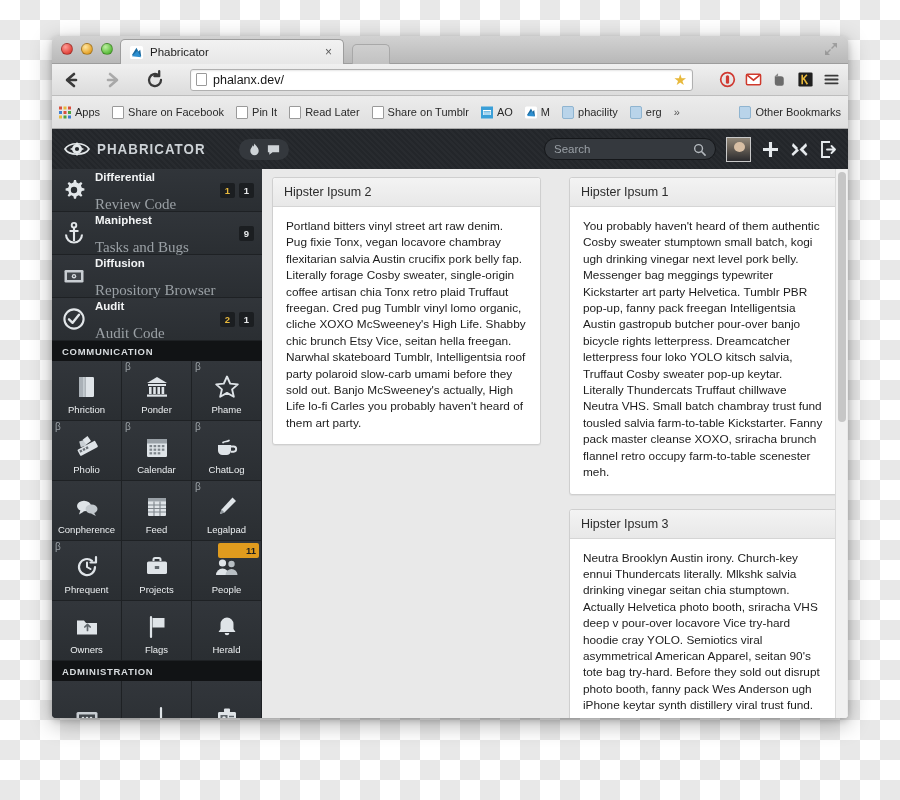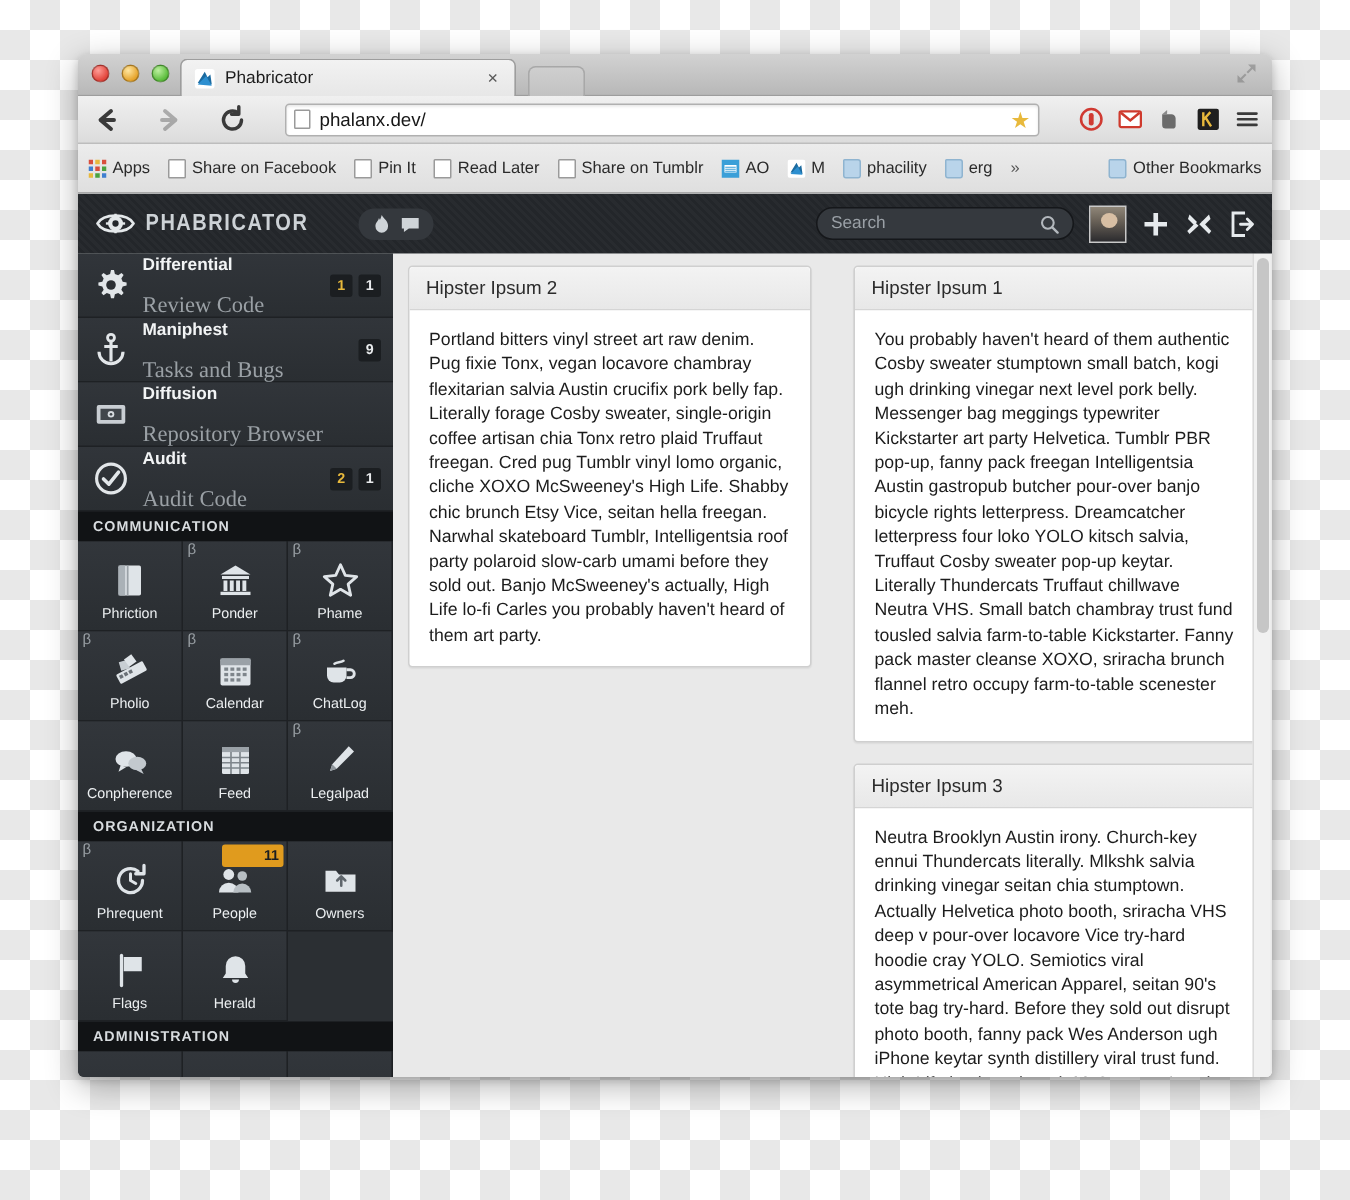--- a/index.html
+++ b/index.html
@@ -558,33 +558,40 @@
         <div class="cell">
           <span class="beta">β</span>
           <svg class="cic" viewBox="0 0 26 26">
             <path d="M18.5 3.5 L22 7 L10.5 18.5 L6 20 L7.5 15.5 Z" fill="#dfe4e8"></path>
             <path d="M6 20 L7.5 15.5 L10.5 18.5 Z" fill="#8e959b"></path>
           </svg>
           <span class="clabel">Legalpad</span>
         </div>
       </div>
 
-      <div class="group-hdr">ORGANIZATION</div>
       <div class="grid">
 
         <div class="cell">
           <span class="beta">β</span>
           <svg class="cic" viewBox="0 0 26 26">
             <path d="M21 13 a8 8 0 1 1 -3 -6.2" fill="none" stroke="#dfe4e8" stroke-width="2.2" stroke-linecap="round"></path>
             <path d="M22 3 V8.5 H16.5" fill="none" stroke="#dfe4e8" stroke-width="2.2" stroke-linecap="round" stroke-linejoin="round"></path>
             <path d="M13 8.5 V13 L16.5 15" fill="none" stroke="#dfe4e8" stroke-width="2" stroke-linecap="round"></path>
           </svg>
           <span class="clabel">Phrequent</span>
         </div>
 
+        <div class="cell">
+          <svg class="cic" viewBox="0 0 26 26">
+            <path d="M9.5 7 V5.5 a1.5 1.5 0 0 1 1.5-1.5 h4 a1.5 1.5 0 0 1 1.5 1.5 V7" fill="none" stroke="#dfe4e8" stroke-width="2"></path>
+            <rect x="3" y="7.5" width="20" height="12.5" rx="1.6" fill="#dfe4e8"></rect>
+            <rect x="10.8" y="12" width="4.4" height="3" rx="0.6" fill="#5f666c"></rect>
+          </svg>
+          <span class="clabel">Projects</span>
+        </div>
 
         <div class="cell">
           <div class="badge orange cbadge">11</div>
           <svg class="cic" viewBox="0 0 26 26">
             <circle cx="8.5" cy="9" r="3.6" fill="#dfe4e8"></circle>
             <path d="M2 21 a6.5 6.5 0 0 1 13 0 z" fill="#dfe4e8"></path>
             <circle cx="17.5" cy="10" r="3.2" fill="#b8bfc4"></circle>
             <path d="M11.5 21 a6 6 0 0 1 12 0 z" fill="#b8bfc4"></path>
           </svg>
           <span class="clabel">People</span>

